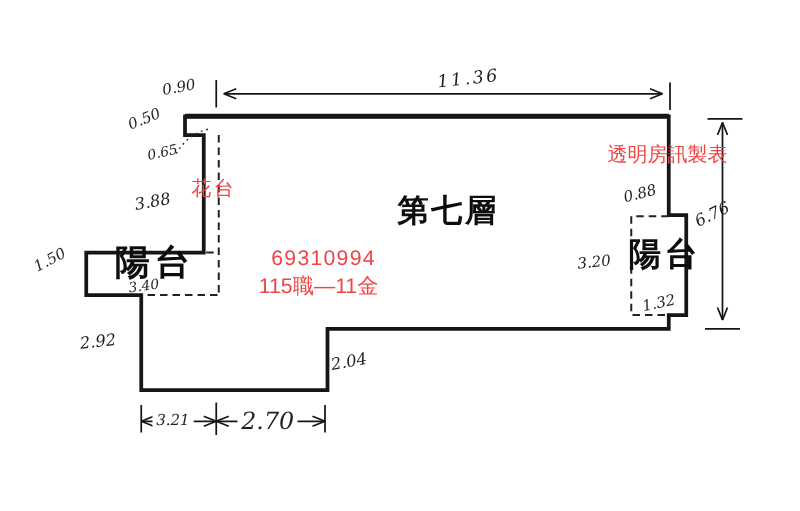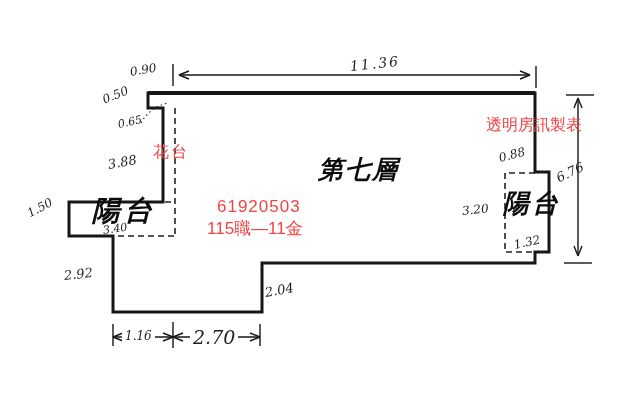--- a/index.html
+++ b/index.html
@@ -9,21 +9,21 @@
     font-family:"Liberation Sans", sans-serif;
   }
   #plan-svg{position:absolute; left:0; top:0;}
   .txt{position:absolute; white-space:nowrap; color:#1a1a1a; line-height:1;}
   .hand{
     font-family:"DejaVu Serif", serif; font-style:italic;
     color:#1f1f1f; transform-origin:left center;
   }
   .print{font-family:"Liberation Sans", sans-serif; color:#ef4444;}
   .cjk-bold{
-    font-family:"Liberation Serif", serif; font-weight:bold; color:#0d0d0d;font-style:italic;
+    font-family:"Liberation Serif", serif; font-weight:bold; color:#0d0d0d;
   }
   .dim-on-line{background:#ffffff; padding:0 3px;}
   #banner{
     position:absolute; left:2px; top:343px; width:638px;
     font-size:46px; font-weight:bold; letter-spacing:0px;
     font-family:"Liberation Sans", sans-serif;
     transform:scaleX(1.0);
     white-space:nowrap;
   }
 </style>
@@ -74,30 +74,30 @@
   </svg>
 
   <div class="txt hand" style="left:130px; top:66px; font-size:12px; transform:rotate(-10deg);">0.90</div>
   <div class="txt hand" style="left:350px; top:59px; font-size:14px; letter-spacing:2px; transform:rotate(-6deg);">11.36</div>
   <div class="txt hand" style="left:103px; top:94px; font-size:12px; transform:rotate(-22deg);">0.50</div>
   <div class="txt hand" style="left:118px; top:119px; font-size:11px; transform:rotate(-12deg);">0.65</div>
   <div class="txt hand" style="left:108px; top:158px; font-size:13px; transform:rotate(-10deg);">3.88</div>
   <div class="txt hand" style="left:28px; top:208px; font-size:12px; transform:rotate(-28deg);">1.50</div>
   <div class="txt hand" style="left:103px; top:225px; font-size:11px; transform:rotate(-8deg);">3.40</div>
   <div class="txt hand" style="left:64px; top:269px; font-size:13px; transform:rotate(-6deg);">2.92</div>
-  <div class="txt hand dim-on-line" style="left:122px; top:330px; font-size:12px;">1.16</div>
+  <div class="txt hand dim-on-line" style="left:122px; top:330px; font-size:12px;">3.21</div>
   <div class="txt hand dim-on-line" style="left:190px; top:328px; font-size:19px;">2.70</div>
   <div class="txt hand" style="left:265px; top:286px; font-size:13px; transform:rotate(-10deg);">2.04</div>
   <div class="txt hand" style="left:499px; top:152px; font-size:12px; transform:rotate(-14deg);">0.88</div>
   <div class="txt hand" style="left:462px; top:205px; font-size:12px; transform:rotate(-6deg);">3.20</div>
   <div class="txt hand" style="left:514px; top:239px; font-size:12px; transform:rotate(-12deg);">1.32</div>
   <div class="txt hand" style="left:557px; top:172px; font-size:13px; transform:rotate(-26deg);">6.76</div>
 
   <div class="txt print" style="left:153px; top:144px; font-size:16px; letter-spacing:2px;">花台</div>
   <div class="txt cjk-bold" style="left:318px; top:157px; font-size:25px; letter-spacing:2px;">第七層</div>
   <div class="txt print" style="left:486px; top:117px; font-size:16px;">透明房訊製表</div>
   <div class="txt cjk-bold" style="left:92px; top:197px; font-size:28px; letter-spacing:4px;">陽台</div>
   <div class="txt cjk-bold" style="left:503px; top:191px; font-size:26px; letter-spacing:3px;">陽台</div>
-  <div class="txt print" style="left:217px; top:198px; font-size:17px; letter-spacing:1px;">61920503</div>
+  <div class="txt print" style="left:217px; top:198px; font-size:17px; letter-spacing:1px;">69310994</div>
   <div class="txt print" style="left:207px; top:220px; font-size:17px;text-align:center;">115職—11金</div>
 
 
 </div>
 
 </body></html>

